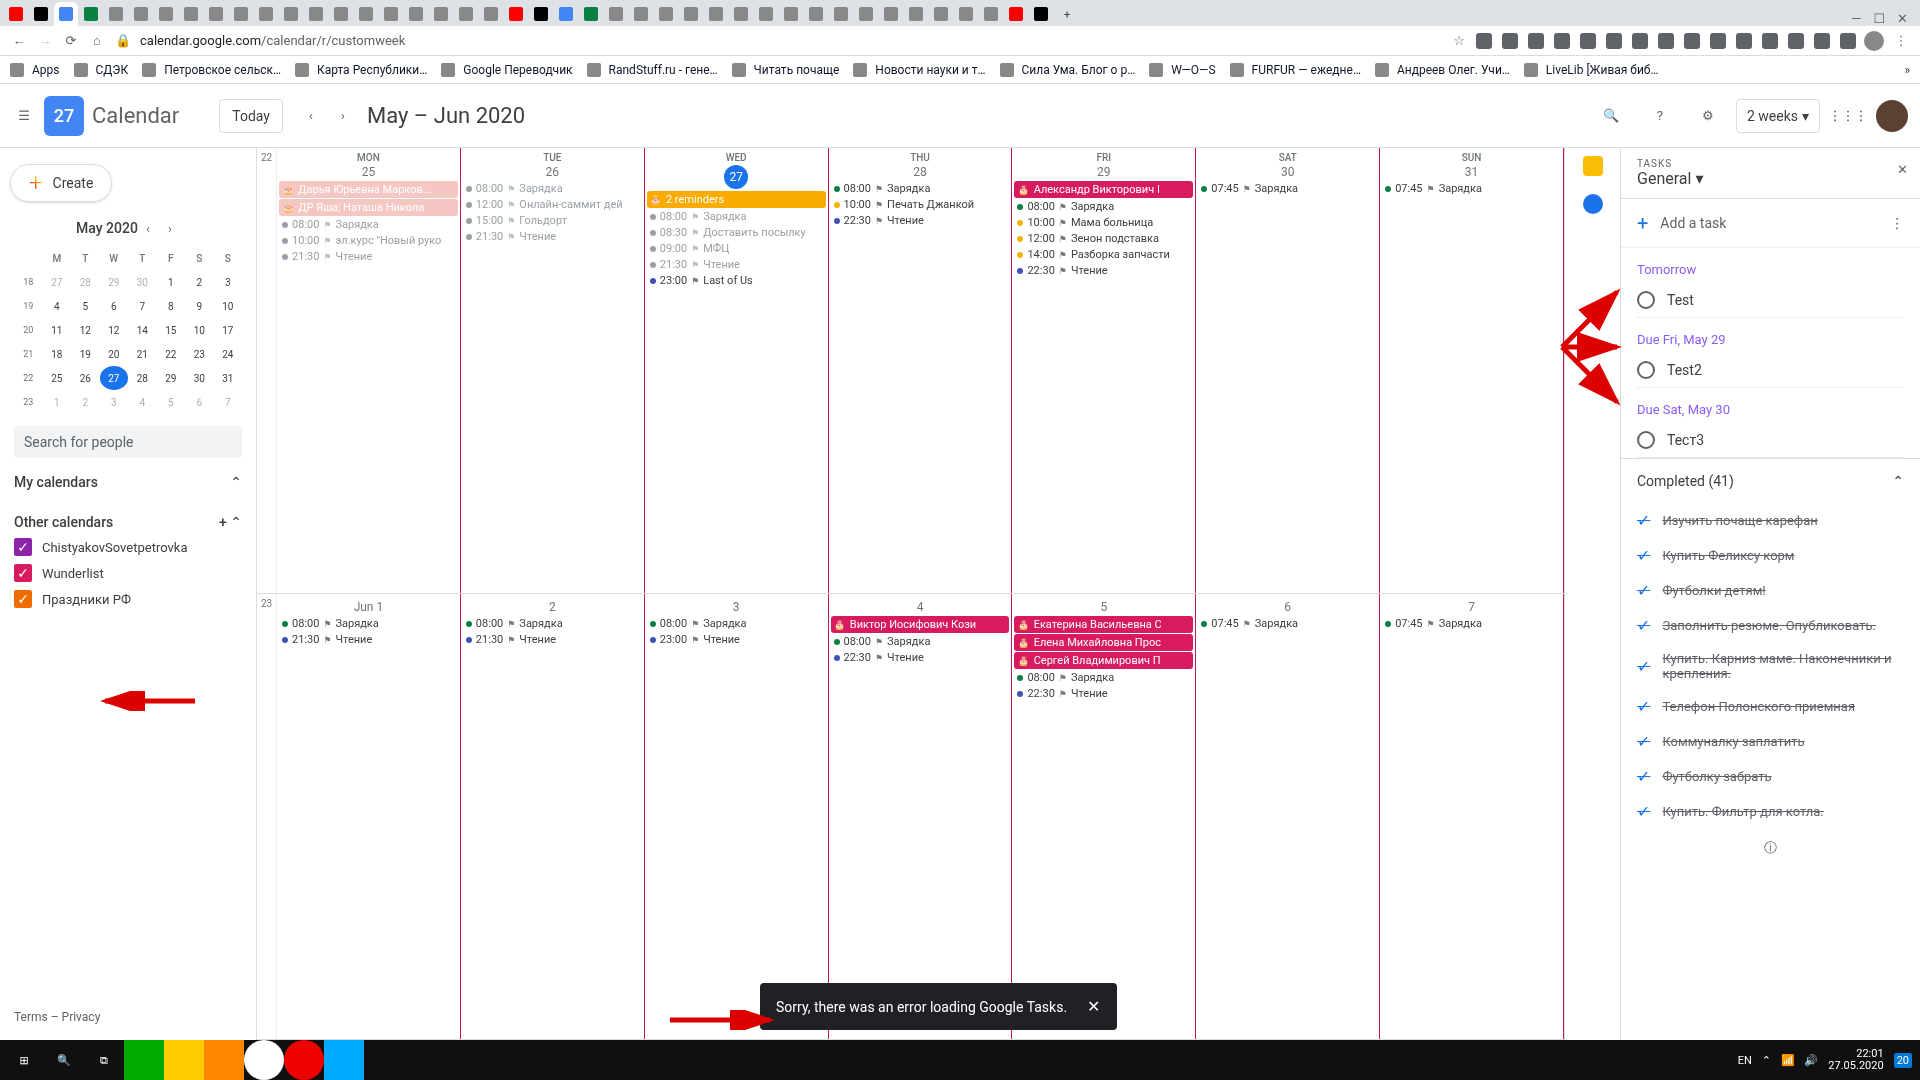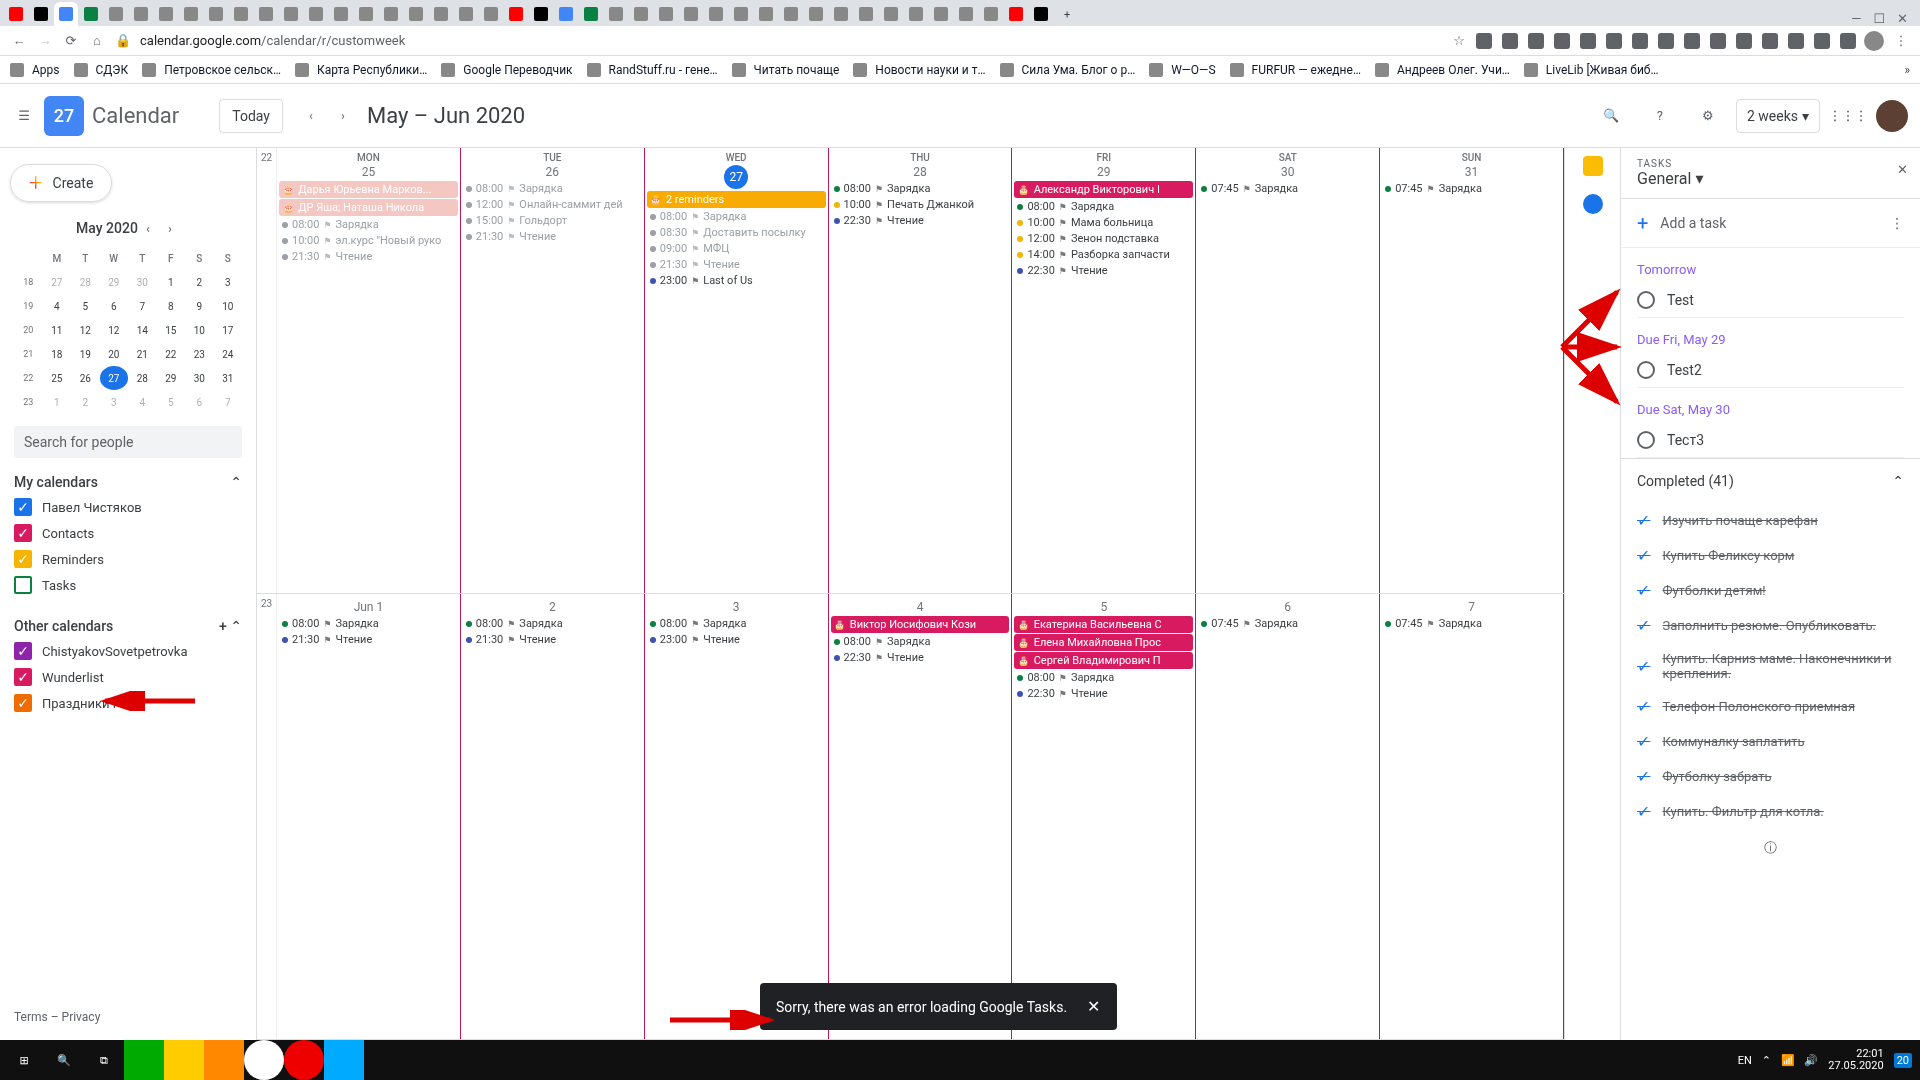--- a/index.html
+++ b/index.html
@@ -416,38 +416,20 @@
             <div class="mc-cell curr" style="color: rgb(176, 176, 176);">6</div>
             <div class="mc-cell curr" style="color: rgb(176, 176, 176);">7</div>
           </div>
       </div>
       <div class="search-people">Search for people</div>
       <div class="cal-section">
         <div class="cal-hdr">
           <span>My calendars</span>
             <span>⌃</span>
         </div>
-        <div id="my-cals">
-            <div class="cal-item">
-              <div class="chk checked" style="background:#1a73e8;border:2px solid #1a73e8"></div>
-              <span>Павел Чистяков</span>
-            </div>
-            <div class="cal-item">
-              <div class="chk checked" style="background:#d81b60;border:2px solid #d81b60"></div>
-              <span>Contacts</span>
-            </div>
-            <div class="cal-item">
-              <div class="chk checked" style="background:#f4b400;border:2px solid #f4b400"></div>
-              <span>Reminders</span>
-            </div>
-            <div class="cal-item">
-              <div class="chk " style="background:#fff;border:2px solid #0b8043"></div>
-              <span>Tasks</span>
-            </div>
-          </div>
       </div>
       <div class="cal-section">
         <div class="cal-hdr">
           <span>Other calendars</span>
           <span><span>+</span> <span>⌃</span></span>
         </div>
         <div id="other-cals">
             <div class="cal-item">
               <div class="chk checked" style="background:#8e24aa;border:2px solid #8e24aa"></div>
               <span>ChistyakovSovetpetrovka</span>

